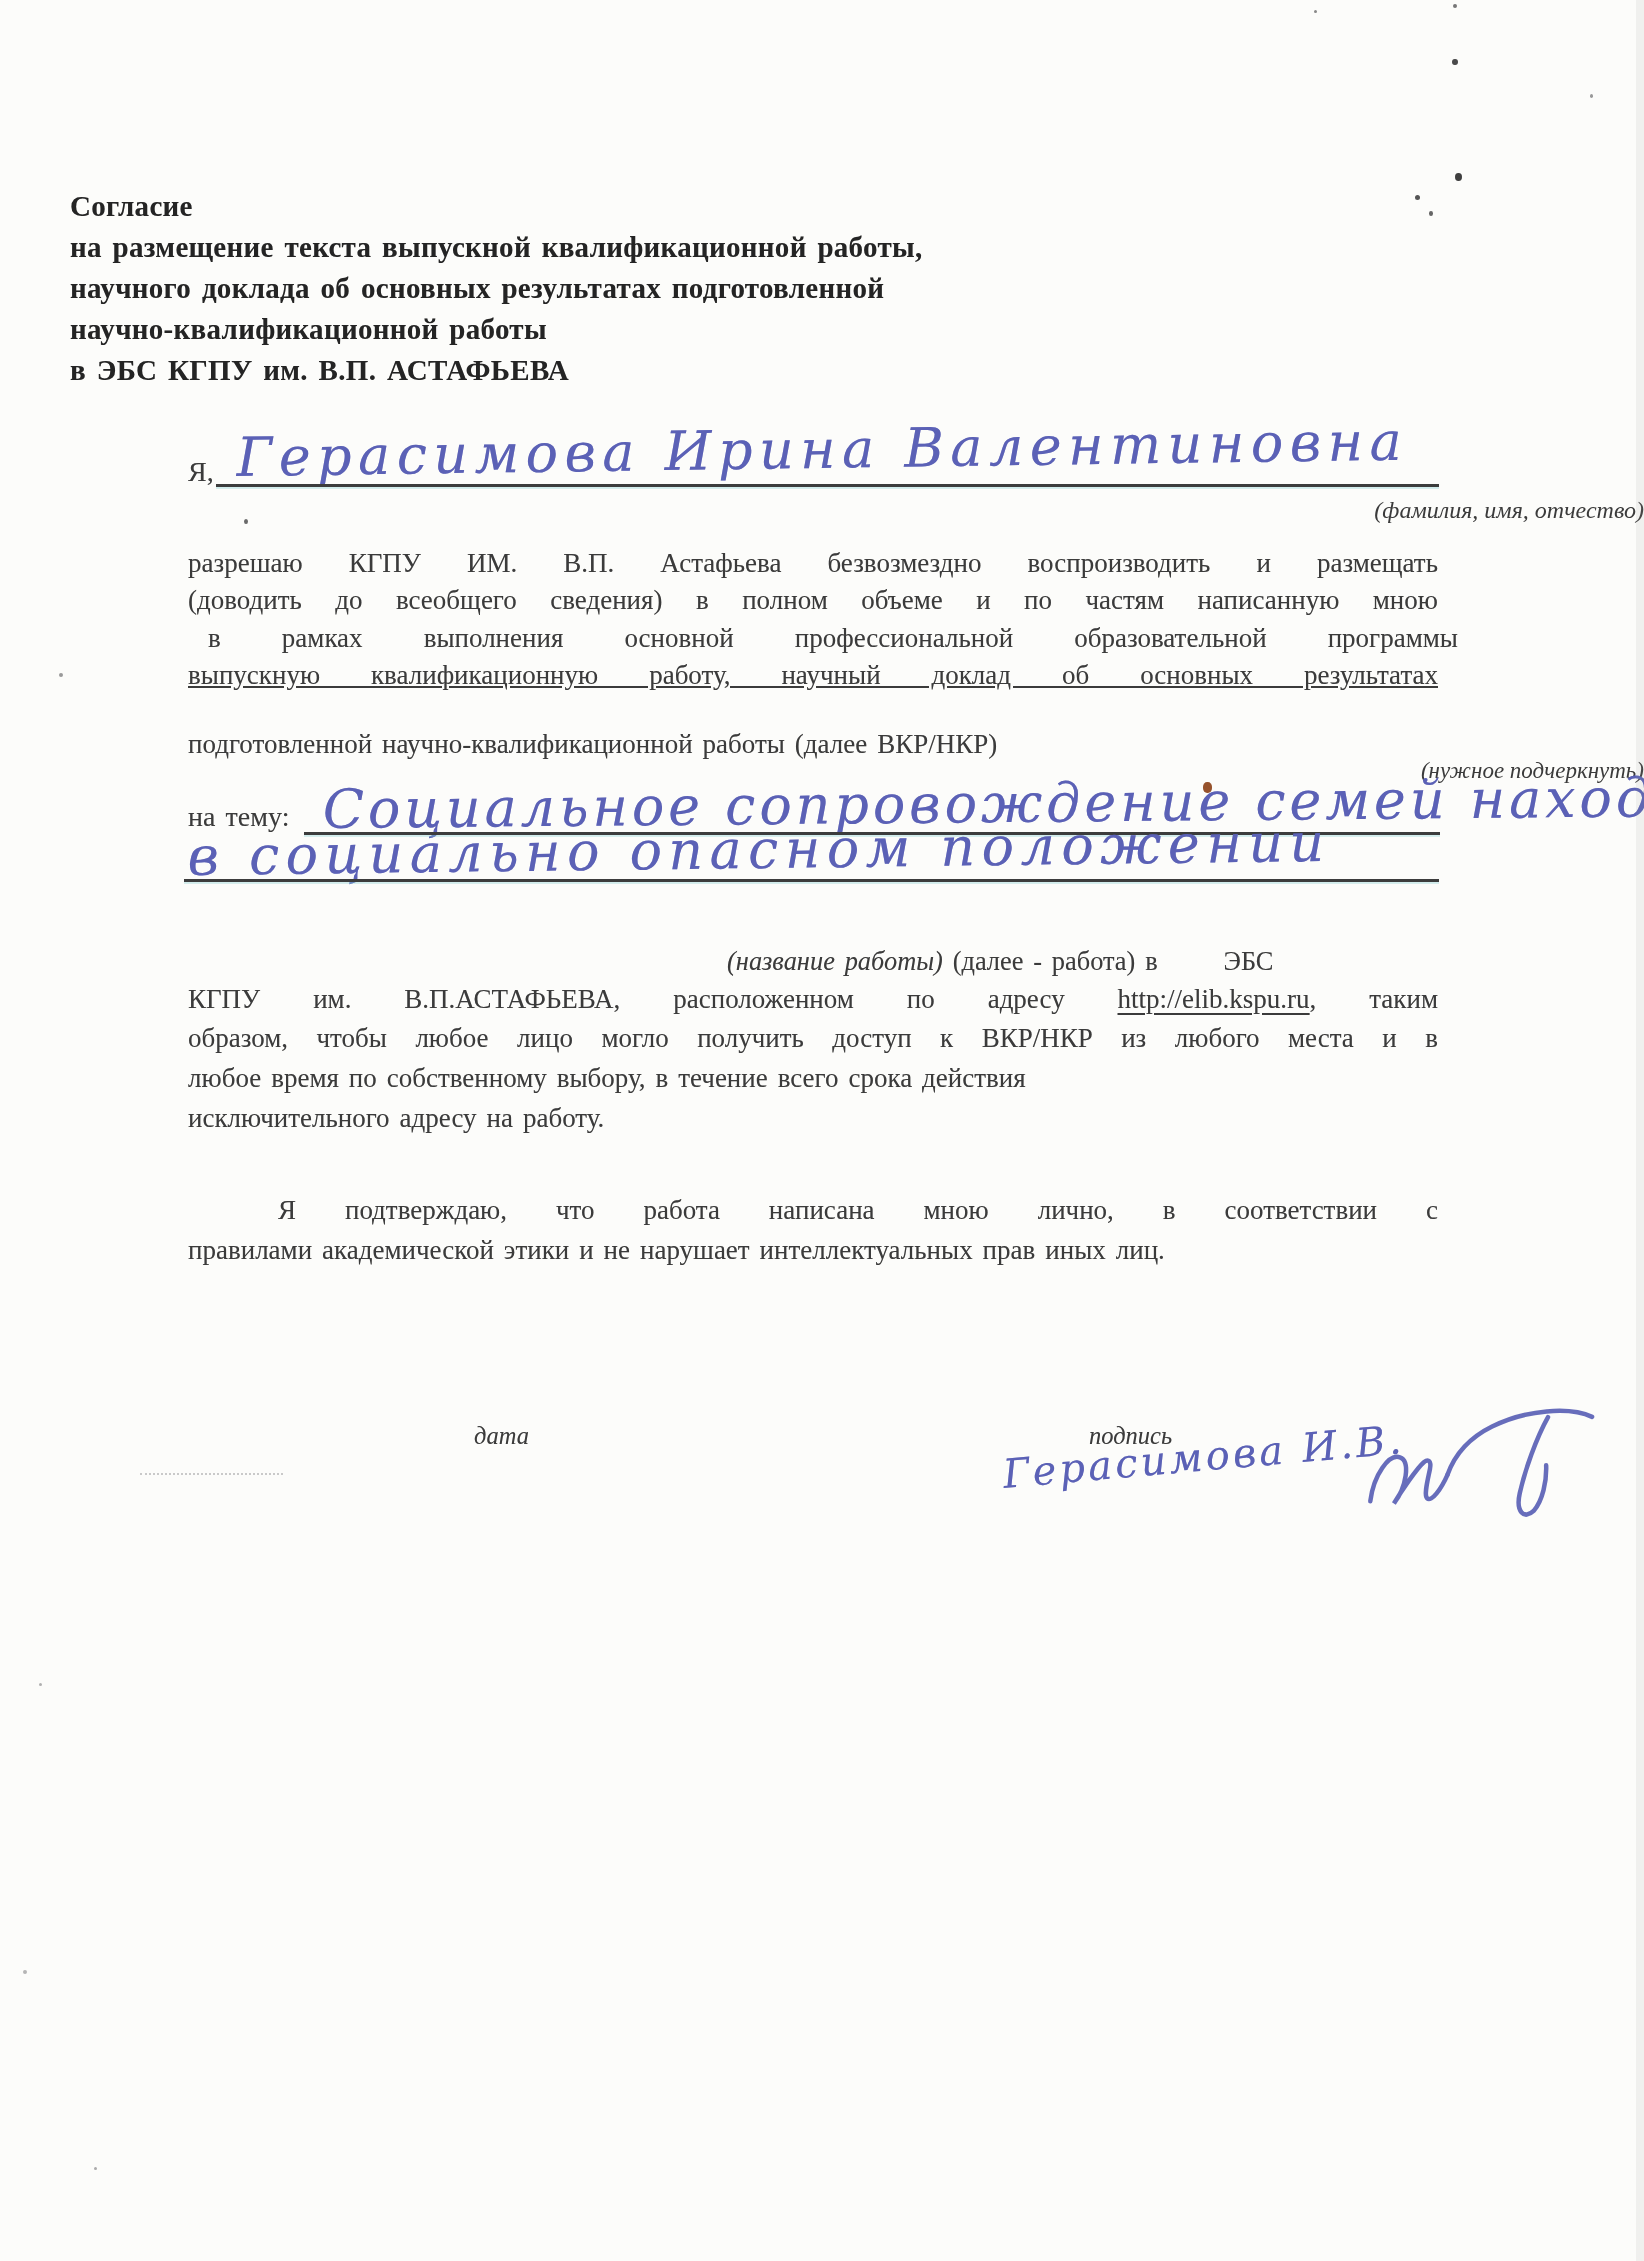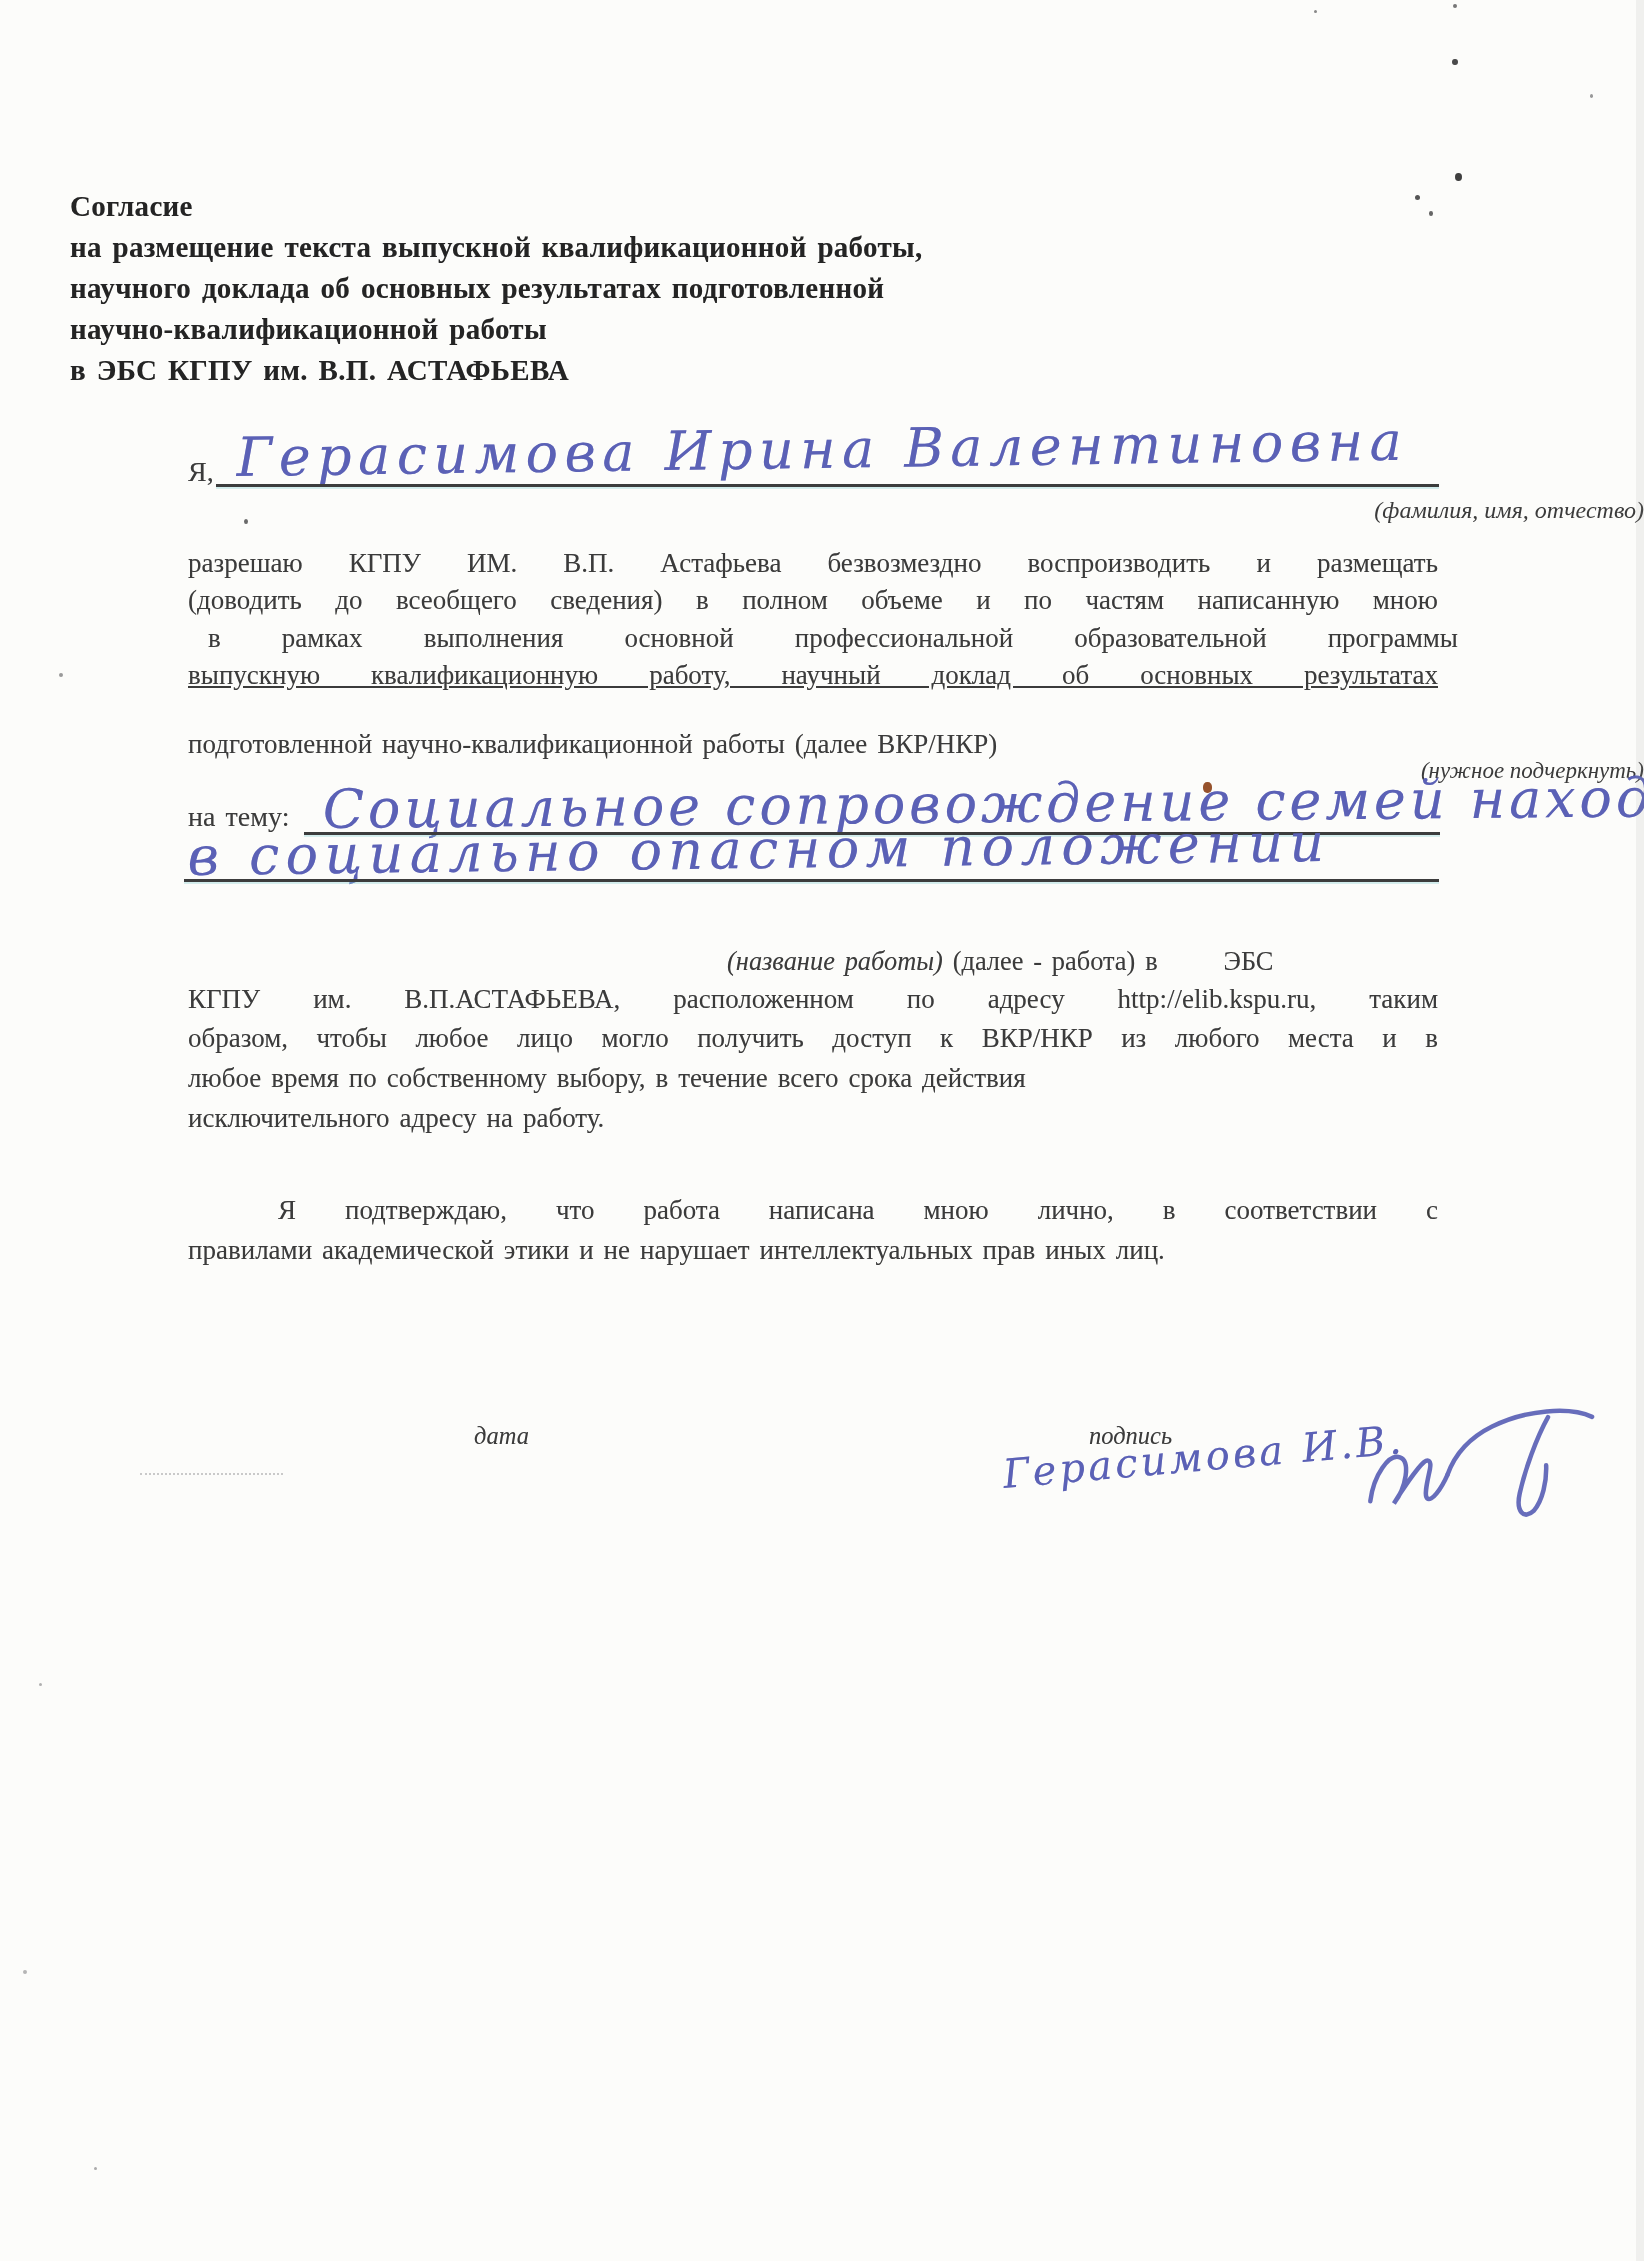--- a/index.html
+++ b/index.html
@@ -51,20 +51,21 @@
   }
   .pronoun{left:188px;top:456px;font-size:28px;}
   .topic-label{
     left:188px;top:801px;font-size:28px;
     text-decoration-thickness:1.9px;
     text-underline-offset:7.7px;
   }
   .work-name-row{left:727px;top:946px;font-size:26.4px;white-space:nowrap;}
   .ebs-gap{margin-left:56px;}
   .url{
+    text-decoration:underline;
     text-decoration-thickness:1.9px;
     text-underline-offset:4.5px;
   }
   .footer-label{font-style:italic;font-size:24.5px;}
   .speck{position:absolute;border-radius:50%;}
   .dotted-artifact{position:absolute;border-top:2.6px dotted #bdbdbd;opacity:.8;}
   .edge-shade{position:absolute;right:0;top:0;width:7.7px;height:2261px;background:rgba(160,160,160,.12);}
   svg.flourish{position:absolute;left:1359px;top:1411px;transform:rotate(-7deg);}
 </style>
 </head>

